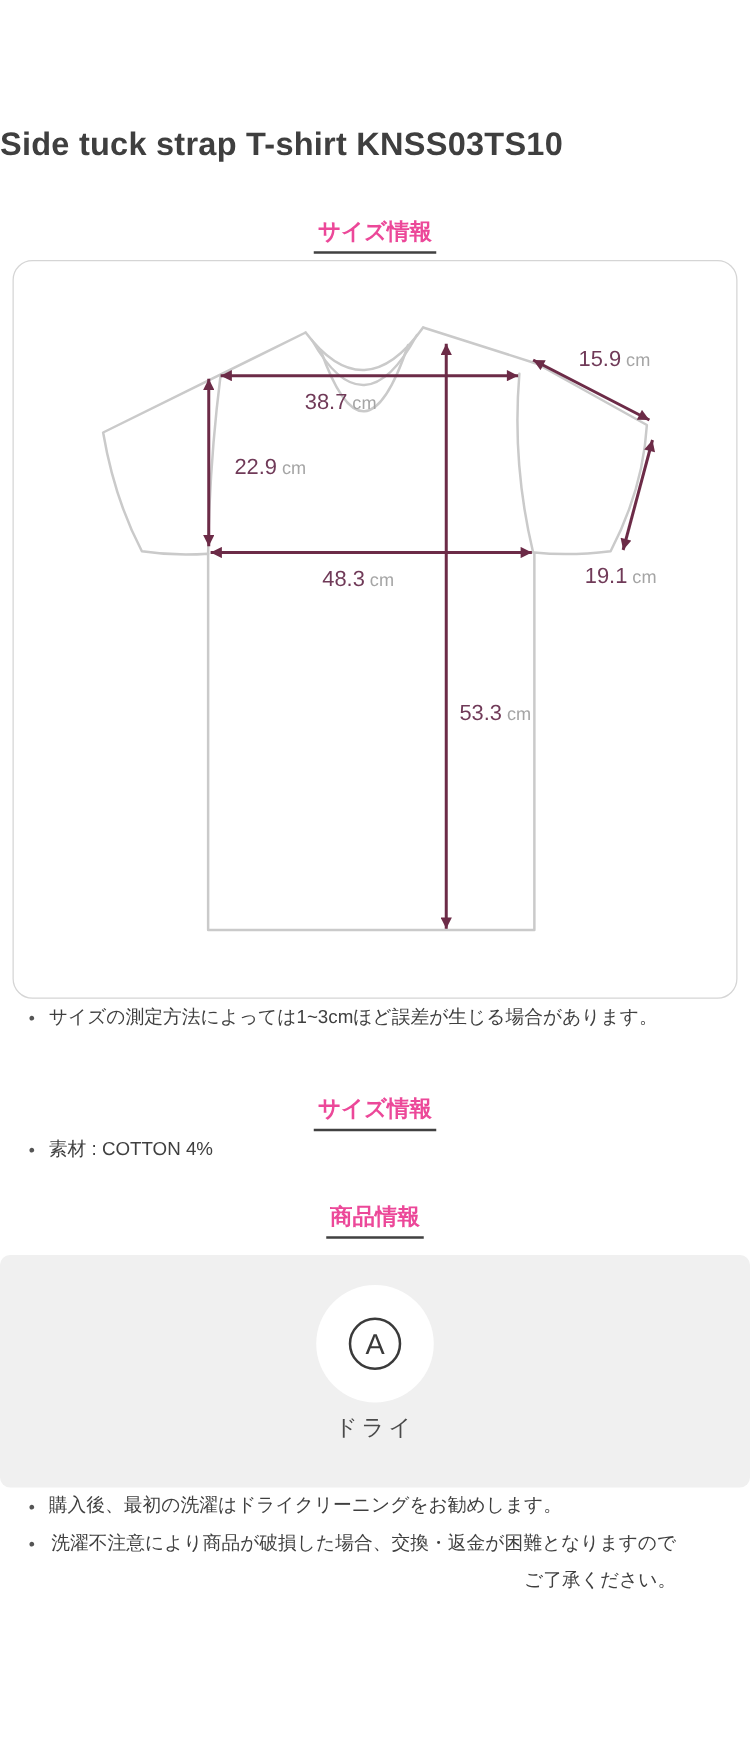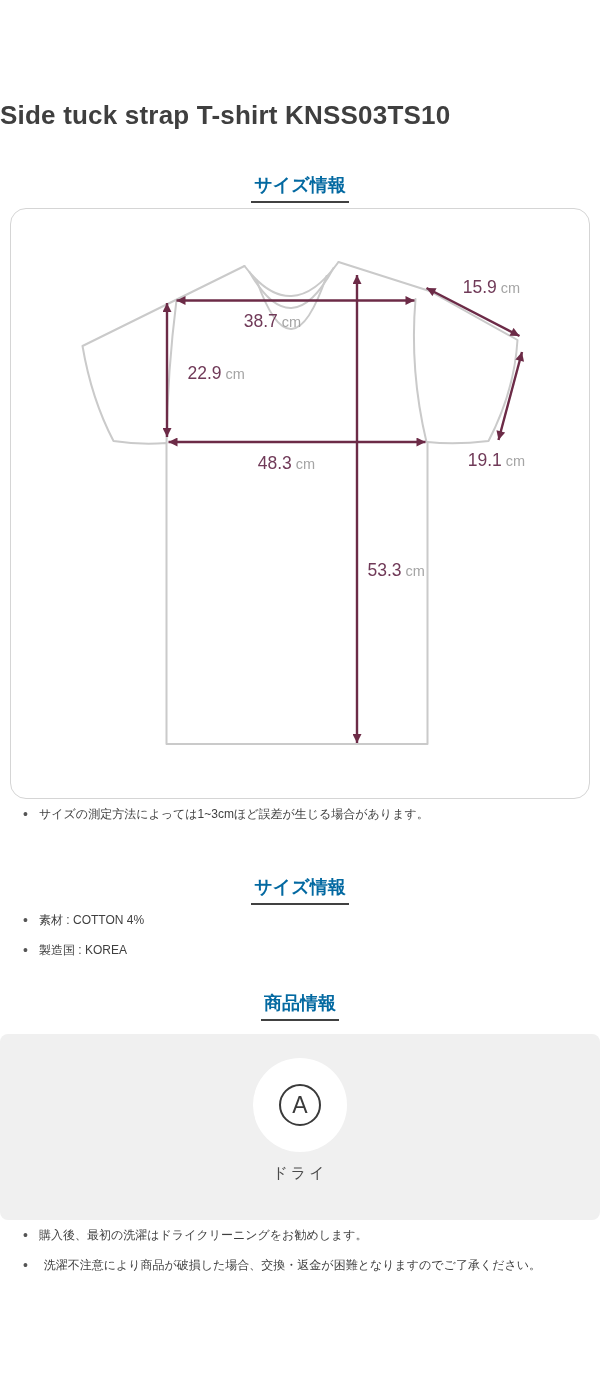--- a/index.html
+++ b/index.html
@@ -10,42 +10,42 @@
     -webkit-font-smoothing:antialiased;
   }
   .page-title{
     margin:96px 0 0 0;
     font-size:26px;line-height:38px;font-weight:600;
     text-align:left;color:#3f3f3f;letter-spacing:0.2px;
   }
   .section-heading{margin:0;text-align:center;}
   .section-heading .hd{
     display:inline-block;font-size:18px;line-height:20px;font-weight:700;
-    padding:0 3px 6px 3px;border-bottom:2.5px solid #414141;color:#0369a1;
+    padding:0 3px 6px 3px;border-bottom:2.5px solid #414141;color:#ec4899;
   }
   .hd-1{margin-top:41px;}
   .hd-2{margin-top:48px;}
   .hd-3{margin-top:28px;}
   .diagram-card{
     box-sizing:border-box;
     margin:5px 10px 0 10px;
     height:591px;
     border:1.5px solid #d5d5d5;border-radius:16px;
     overflow:hidden;background:#ffffff;
   }
   .diagram-card svg{display:block;}
   .m-line{stroke:#6c2b47;stroke-width:2.4;fill:none;}
   .shirt{stroke:#cacaca;stroke-width:2;fill:none;stroke-linejoin:round;stroke-linecap:round;}
   text.meas{font-family:"Liberation Sans","DejaVu Sans",sans-serif;}
   .meas .val{fill:#703a58;font-size:17.5px;}
   .meas .unit{fill:#a5a5a5;font-size:14.5px;}
   ul.dotlist{margin:0;padding:0 10px 0 22px;list-style:none;}
   ul.dotlist li{
     position:relative;padding-left:17px;
-    font-size:12px;line-height:30px;color:#3f3f3f;
+    font-size:15px;line-height:30px;color:#3f3f3f;
   }
   ul.dotlist li::before{
     content:"\2022";position:absolute;left:1px;top:0;
     color:#555;font-size:14px;
   }
   .note-list{margin-top:17px;}
   .spec-list{margin-top:4px;}
   .care-list{margin-top:18px;}
   .care-list li.wrap-limit{max-width:502px;line-height:30px;text-align:right;}
   .care-panel{
@@ -59,21 +59,21 @@
     display:flex;align-items:center;justify-content:center;
   }
   .circle-a{
     box-sizing:border-box;width:42px;height:42px;border-radius:50%;
     border:2px solid #3a3a3a;
     display:flex;align-items:center;justify-content:center;
     font-size:23px;font-weight:500;color:#3a3a3a;line-height:1;
   }
   .care-label{
     margin-top:12px;text-align:center;
-    font-size:15px;line-height:17.5px;color:#4a4a4a;letter-spacing:3px;
+    font-size:18px;line-height:17.5px;color:#4a4a4a;letter-spacing:3px;
   }
 </style>
 </head>
 <body>
 
 <h1 class="page-title">Side tuck strap T-shirt KNSS03TS10</h1>
 
 <div class="section-heading hd-1">
   <span class="hd">サイズ情報</span>
 </div>
@@ -118,21 +118,20 @@
 <ul class="dotlist note-list">
   <li>サイズの測定方法によっては1~3cmほど誤差が生じる場合があります。</li>
 </ul>
 
 <div class="section-heading hd-2">
   <span class="hd">サイズ情報</span>
 </div>
 
 <ul class="dotlist spec-list">
   <li>素材 : COTTON 4%</li>
-  <li>製造国 : KOREA</li>
 </ul>
 
 <div class="section-heading hd-3">
   <span class="hd">商品情報</span>
 </div>
 
 <div class="care-panel">
   <div class="care-symbol-wrap">
     <div class="care-symbol-bg">
       <div class="circle-a">A</div>

